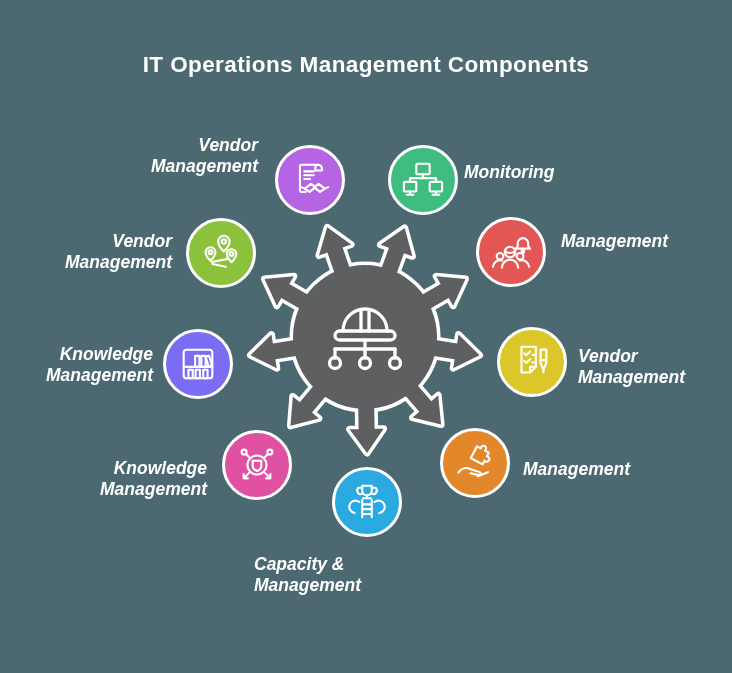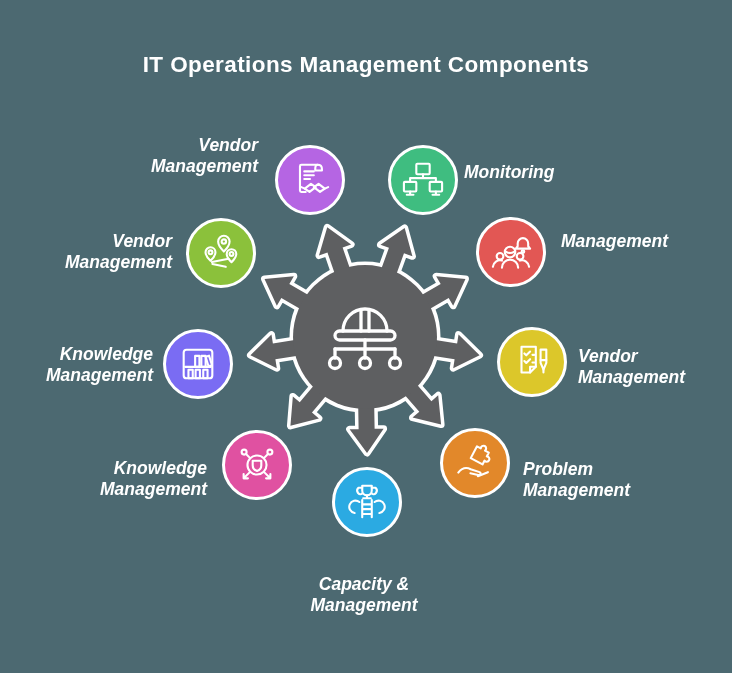--- a/index.html
+++ b/index.html
@@ -10,21 +10,21 @@
   .title {
     position:absolute; top:52px; left:0; width:100%;
     text-align:center; font-size:22.5px; font-weight:bold; letter-spacing:0.4px;
   }
   .lbl {
     position:absolute; font-size:17.5px; font-weight:bold; line-height:21px;
     white-space:nowrap;
     font-style:italic;
   }
   .lbl.right { text-align:right; }
-  .lbl.center { text-align:center;margin-top:20px; }
+  .lbl.center { text-align:left; }
   .node {
     position:absolute; width:64px; height:64px; border:3px solid #ffffff;
     border-radius:50%; display:flex; align-items:center; justify-content:center;
     box-sizing:content-box;
   }
   .icon-stroke {
     stroke:#ffffff; fill:none; stroke-width:2.2;
     stroke-linecap:round; stroke-linejoin:round;
   }
   .hub { position:absolute; left:245px; top:217px; }
@@ -222,21 +222,20 @@
     <div>Vendor</div>
     <div>Management</div>
   </div>
 
   <div class="lbl right l-security">
     <div>Knowledge</div>
     <div>Management</div>
   </div>
 
   <div class="lbl l-problem">
-    <div>Problem</div>
     <div>Management</div>
   </div>
 
   <div class="lbl center l-capacity">
     <div>Capacity &amp;</div>
     <div>Management</div>
   </div>
 
 </div>
 

